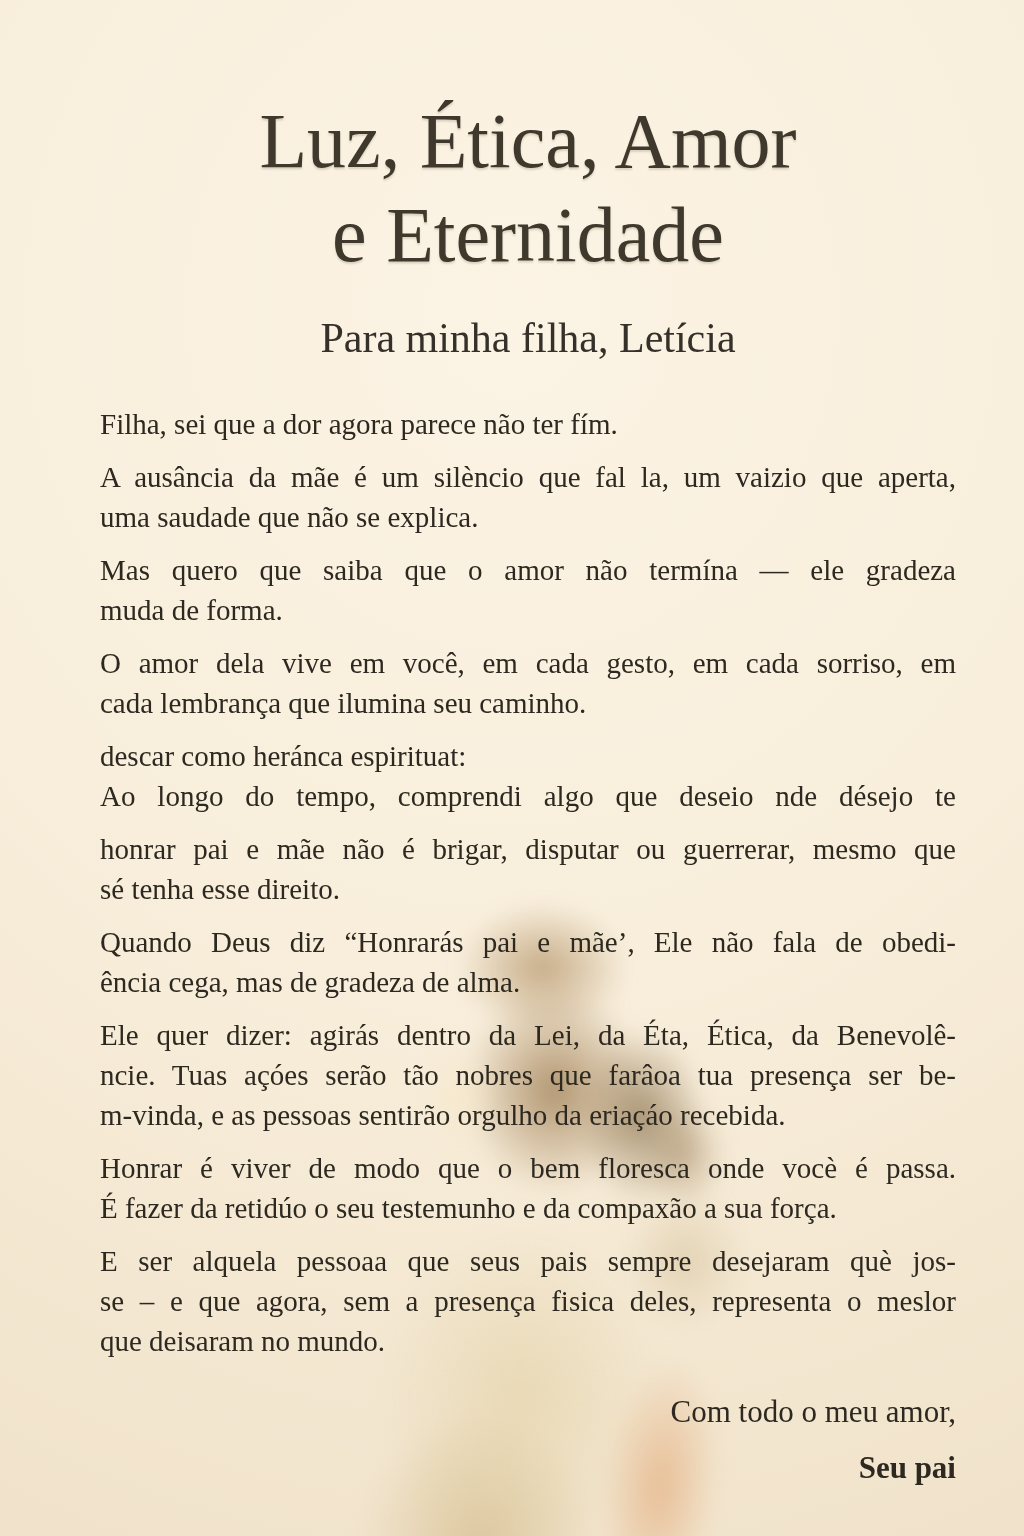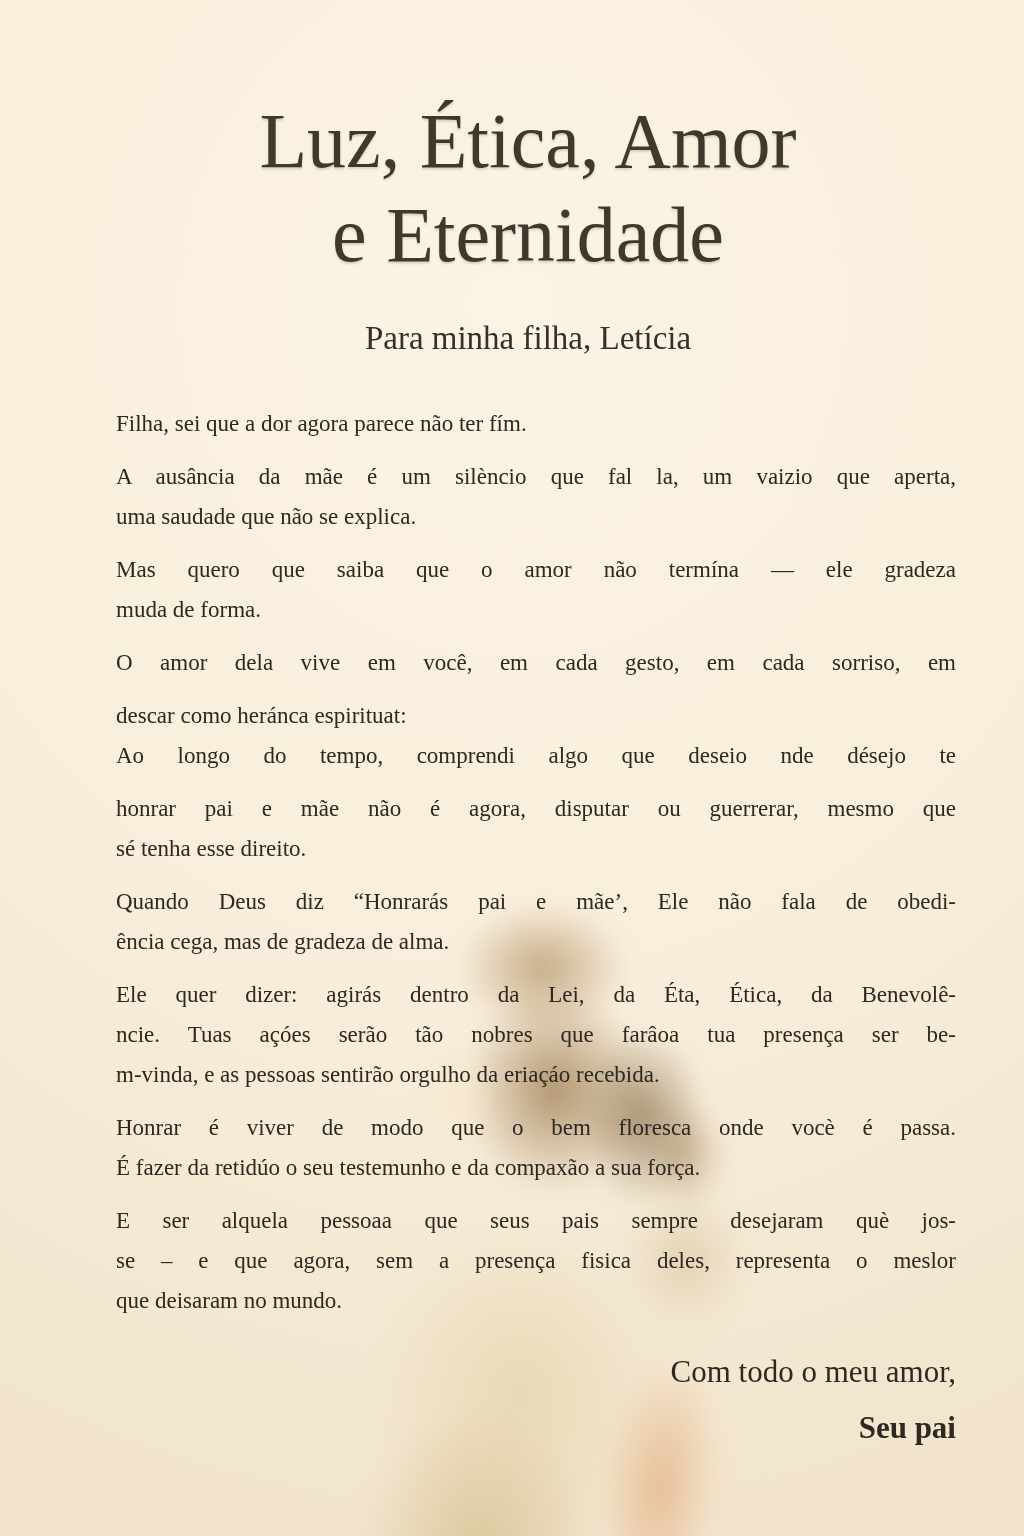--- a/index.html
+++ b/index.html
@@ -50,28 +50,27 @@
     margin-top: 94px;
     text-align: center;
     font-size: 78px;
     line-height: 94px;
     color: var(--title, #3e392c);
     text-shadow: 0 2px 2px rgba(110, 92, 62, .22);
   }
   .subtitle {
     margin-top: 30px;
     text-align: center;
-    font-size: 33px;
+    font-size: 42px;
     line-height: 52px;
     color: #35302a;
   }
   .paragraphs {
     margin-top: 40px;
-    font-size: 23px;
-    margin-left: 16px;
+    font-size: 29px;
   }
   .para { margin-bottom: 13px; }
   .line { line-height: 40px; white-space: normal; }
   .line.fill { text-align: justify; text-align-last: justify; }
   .closing {
     margin-top: 28px;
     text-align: right;
     font-size: 31px;
     line-height: 46px;
   }
@@ -109,27 +108,28 @@
         <div class="para">
           <div class="line fill">A ausância da mãe é um silèncio que fal la, um vaizio que aperta,</div>
           <div class="line">uma saudade que não se explica.</div>
         </div>
         <div class="para">
           <div class="line fill">Mas quero que saiba que o amor não termína — ele gradeza</div>
           <div class="line">muda de forma.</div>
         </div>
         <div class="para">
           <div class="line fill">O amor dela vive em você, em cada gesto, em cada sorriso, em</div>
+          <div class="line">cada lembrança que ilumina seu caminho.</div>
         </div>
         <div class="para">
           <div class="line">descar como heránca espirituat:</div>
           <div class="line fill">Ao longo do tempo, comprendi algo que deseio nde désejo te</div>
         </div>
         <div class="para">
-          <div class="line fill">honrar pai e mãe não é agora, disputar ou guerrerar, mesmo que</div>
+          <div class="line fill">honrar pai e mãe não é brigar, disputar ou guerrerar, mesmo que</div>
           <div class="line">sé tenha esse direito.</div>
         </div>
         <div class="para">
           <div class="line fill">Quando Deus diz “Honrarás pai e mãe’, Ele não fala de obedi-</div>
           <div class="line">ência cega, mas de gradeza de alma.</div>
         </div>
         <div class="para">
           <div class="line fill">Ele quer dizer: agirás dentro da Lei, da Éta, Ética, da Benevolê-</div>
           <div class="line fill">ncie. Tuas açóes serão tão nobres que farâoa tua presença ser be-</div>
           <div class="line">m-vinda, e as pessoas sentirão orgulho da eriaçáo recebida.</div>

